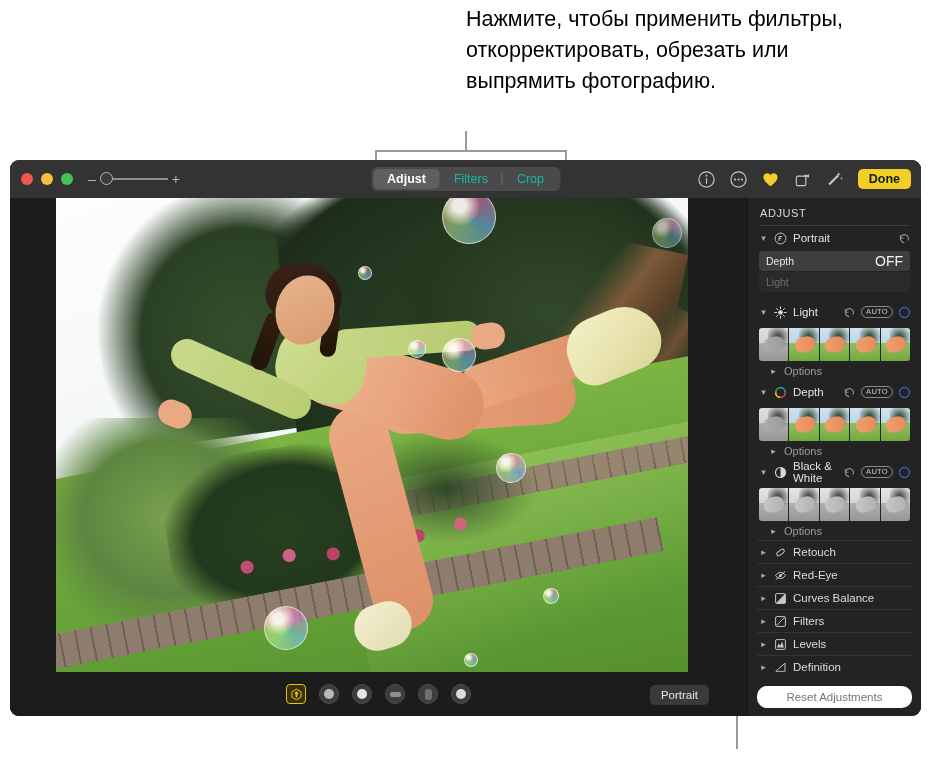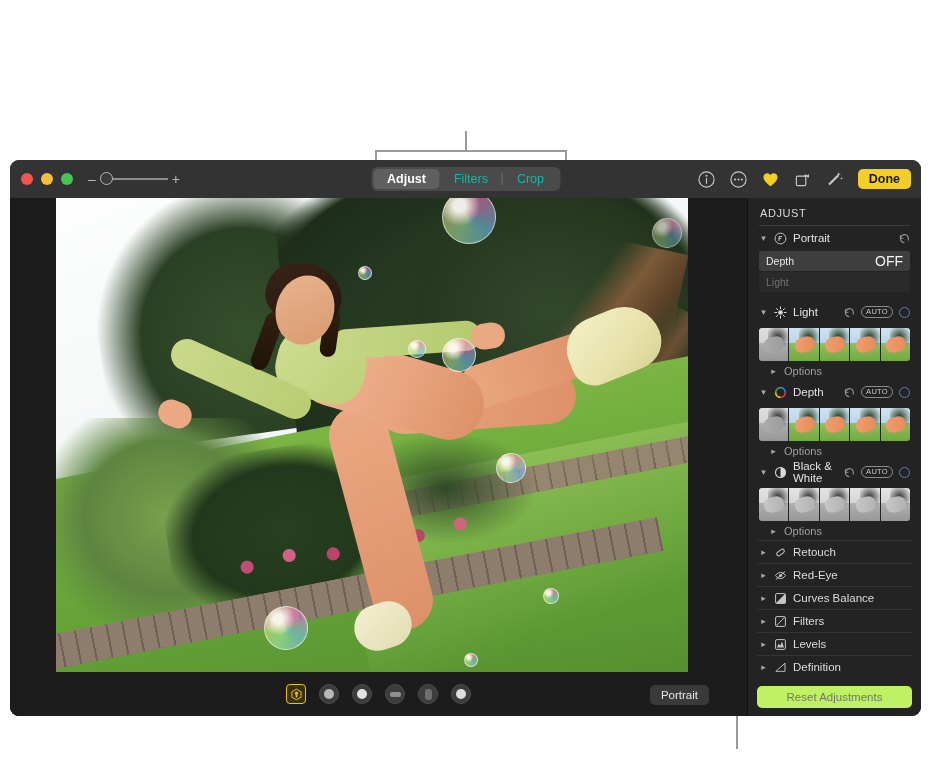--- a/index.html
+++ b/index.html
@@ -316,34 +316,35 @@
 
   .list-row {
     display: flex; align-items: center; gap: 6px;
     height: 23px; padding: 0 2px;
     border-top: 1px solid #343434;
   }
   .list-row .li-lab { color: #dcdcdc; font-size: 11.5px; }
 
   #reset-adjustments {
     position: absolute; left: 9px; right: 9px; bottom: 8px;
-    height: 22px; border-radius: 5px;
-    background: #bef264; color: #757575;
+    height: 22px; border-radius: 10px;
+    background: #ffffff; color: #757575;
     font-size: 11.5px; display: flex; align-items: center; justify-content: center;
   }
   #sidebar-scroll-mask {
     position: absolute; left: 0; right: 0; bottom: 36px; height: 10px;
     background: linear-gradient(180deg, rgba(35,35,35,0) 0%, #232323 100%);
   }
 </style>
 </head>
 <body>
 
 <div id="root">
 
+  <div class="callout-text" id="callout-top">Нажмите, чтобы применить фильтры, откорректировать, обрезать или выпрямить фотографию.</div>
   <div class="leader" id="lead-top-stem"></div>
   <div class="leader" id="lead-top-bar"></div>
   <div class="leader" id="lead-top-left"></div>
   <div class="leader" id="lead-top-right"></div>
 
   <div class="leader" id="lead-out-tick"></div>
   <div class="leader" id="lead-out-stem"></div>
   <div class="leader" id="lead-side-bar"></div>
   <div class="leader" id="lead-side-top"></div>
   <div class="leader" id="lead-side-bot"></div>

